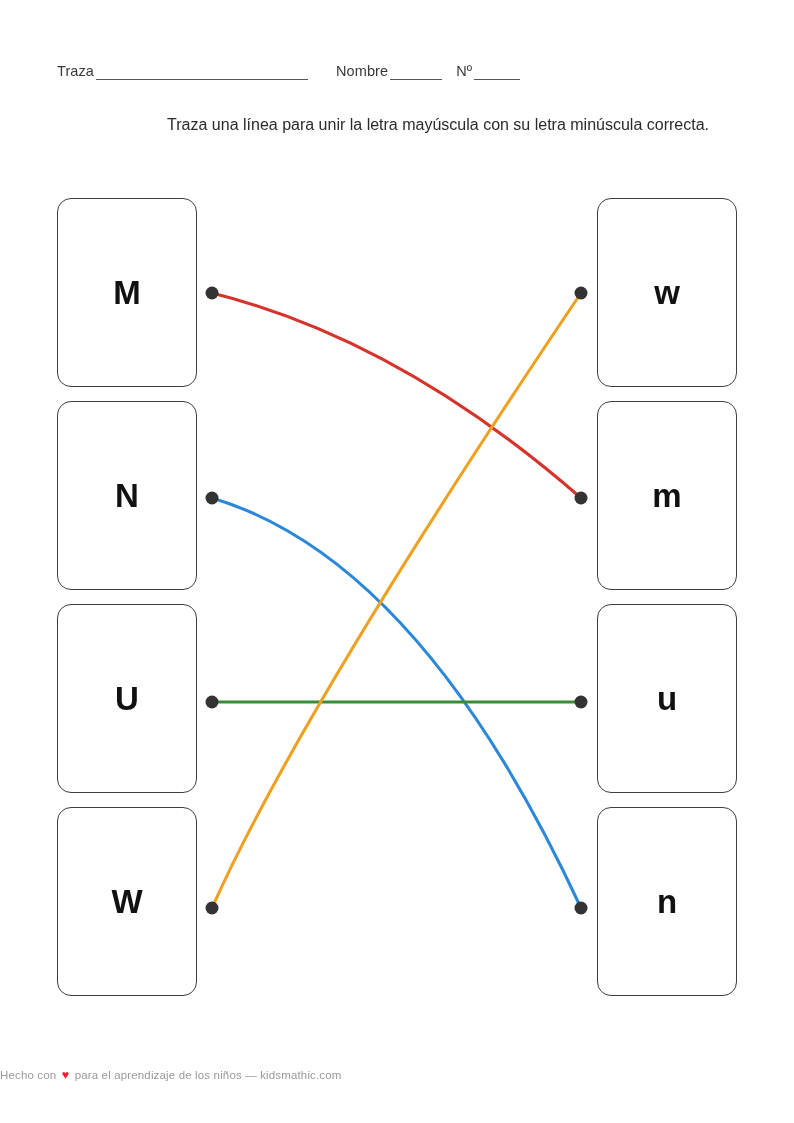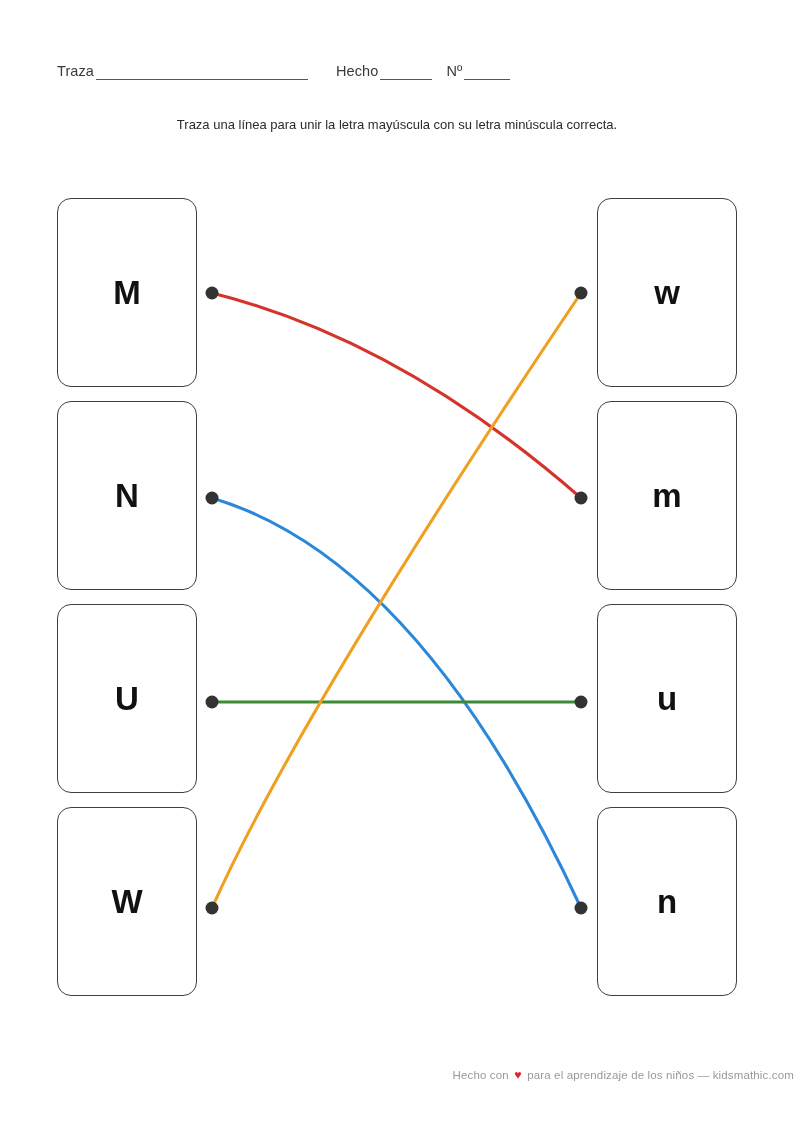--- a/index.html
+++ b/index.html
@@ -39,25 +39,25 @@
   }
   .rule-nombre   { width: 212px; }
   .rule-apellido { width: 215px; }
   .rule-clase    { width: 52px; }
   .rule-num      { width: 46px; }
   .hgap { width: 14px; }
 
   
   .instruction {
     position: absolute;
-    left: 77px;
+    left: 69px;
     top: 110px;
     width: 640px;
-    text-align: center;
-    font-size: 13px;
+    text-align: right;
+    font-size: 16px;
     line-height: 29px;
     color: #2b2b2b;
   }
 
   
   .board {
     position: absolute;
     left: 0;
     top: 190px;
     width: 794px;
@@ -109,21 +109,21 @@
     stroke-linecap: round;
   }
   .node-dot { fill: #333333; }
 
   
   .footer {
     position: absolute;
     left: 0;
     top: 1068px;
     width: 794px;
-    text-align: right;
+    text-align: left;
     font-size: 11.5px;
     color: #9a9a9a;
     letter-spacing: 0.15px;
   }
   .heart {
     color: #e8202a;
     font-size: 12.5px;
     padding: 0 2px;
   }
 </style>
@@ -133,21 +133,21 @@
 <div class="page">
 
   <div class="header-row">
     <div class="hfield">
       <span class="hlabel">Traza</span>
       <span class="hrule rule-nombre"></span>
     </div>
     <div class="hgap"></div>
     <div class="hgap"></div>
     <div class="hfield">
-      <span class="hlabel">Hecho</span>
+      <span class="hlabel">Nombre</span>
       <span class="hrule rule-clase"></span>
     </div>
     <div class="hgap"></div>
     <div class="hfield">
       <span class="hlabel">Nº</span>
       <span class="hrule rule-num"></span>
     </div>
   </div>
 
   <div class="instruction">Traza una línea para unir la letra mayúscula con su letra minúscula correcta.</div>

